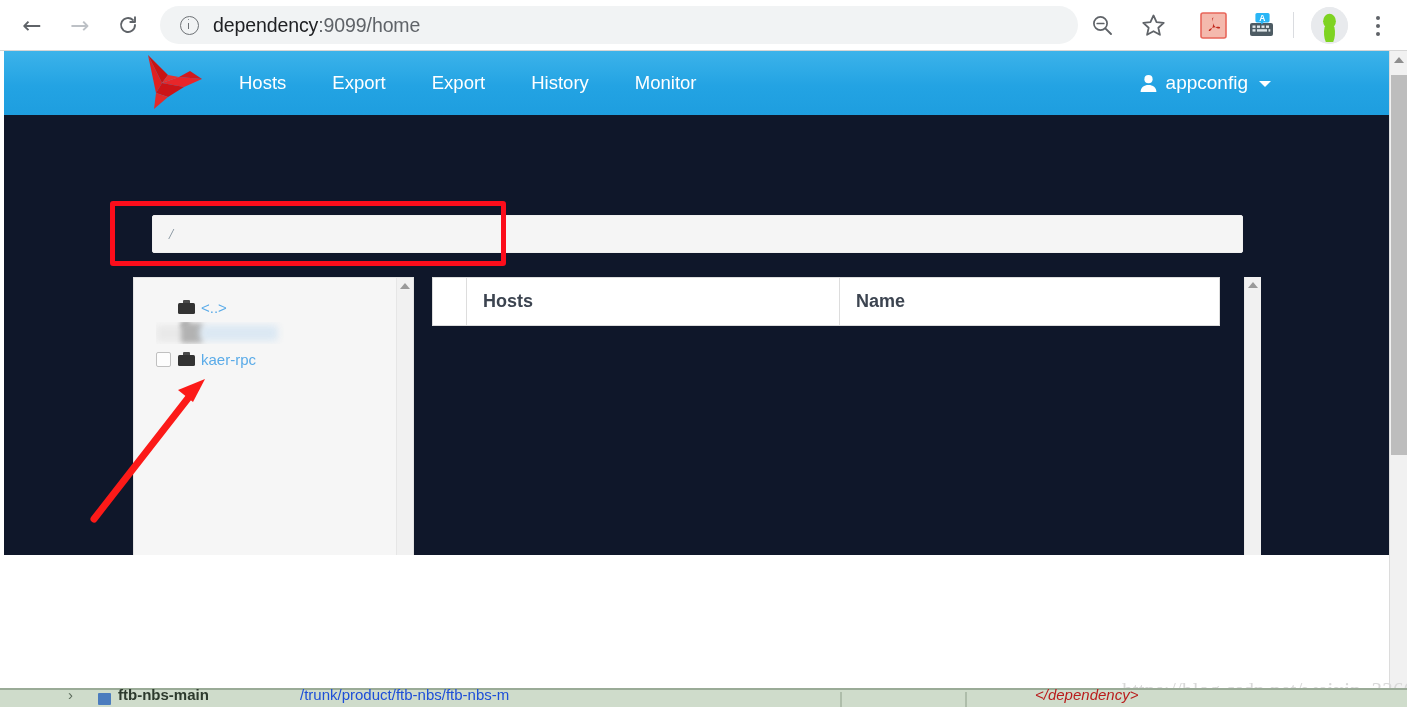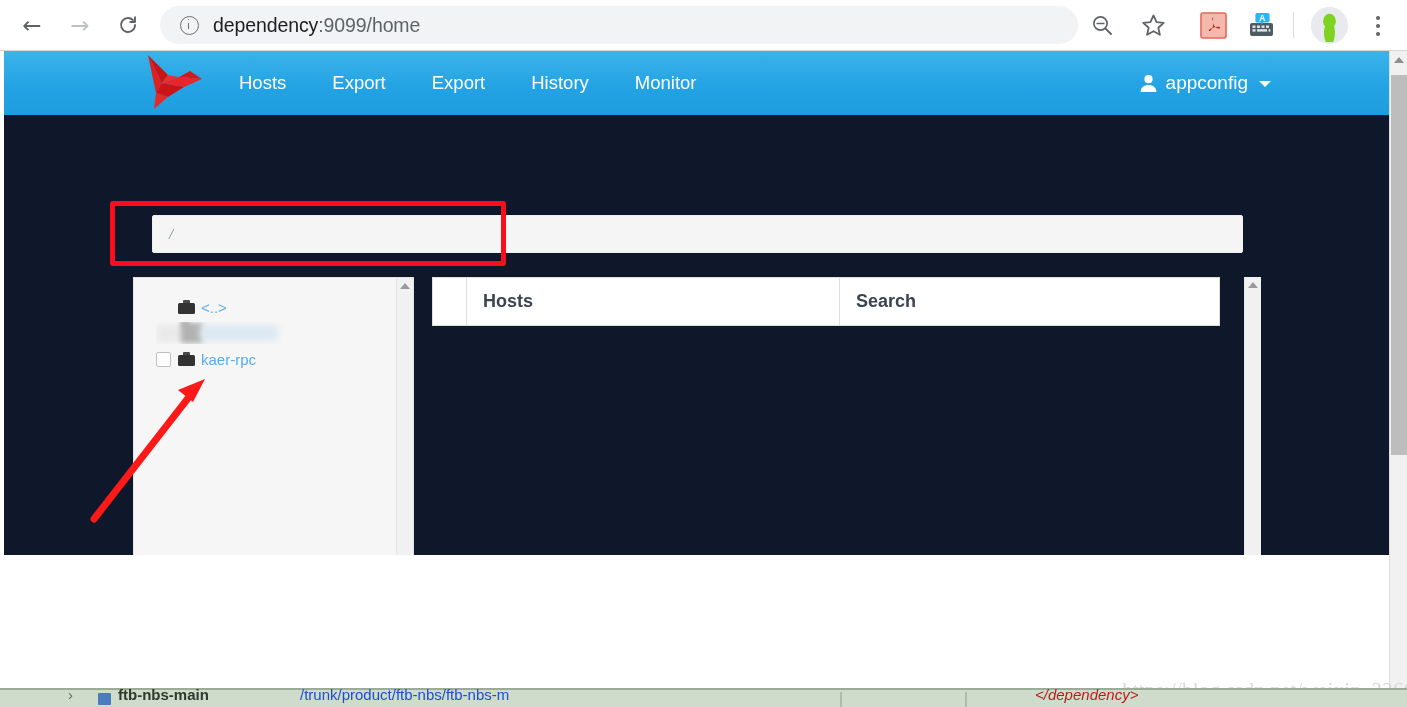--- a/index.html
+++ b/index.html
@@ -673,21 +673,21 @@
       <span class="sb-arrow-up"></span>
     </div>
   </div>
 
   <div id="data-table-wrap">
     <table id="data-table">
       <thead>
         <tr>
           <th class="col-check"></th>
           <th class="col-name">Hosts</th>
-          <th class="col-value">Search</th>
+          <th class="col-value">Name</th>
         </tr>
       </thead>
       <tbody></tbody>
     </table>
     <div id="table-scrollbar">
       <span class="sb-arrow-up"></span>
     </div>
   </div>
 
   <div id="annotation-rect"></div>

